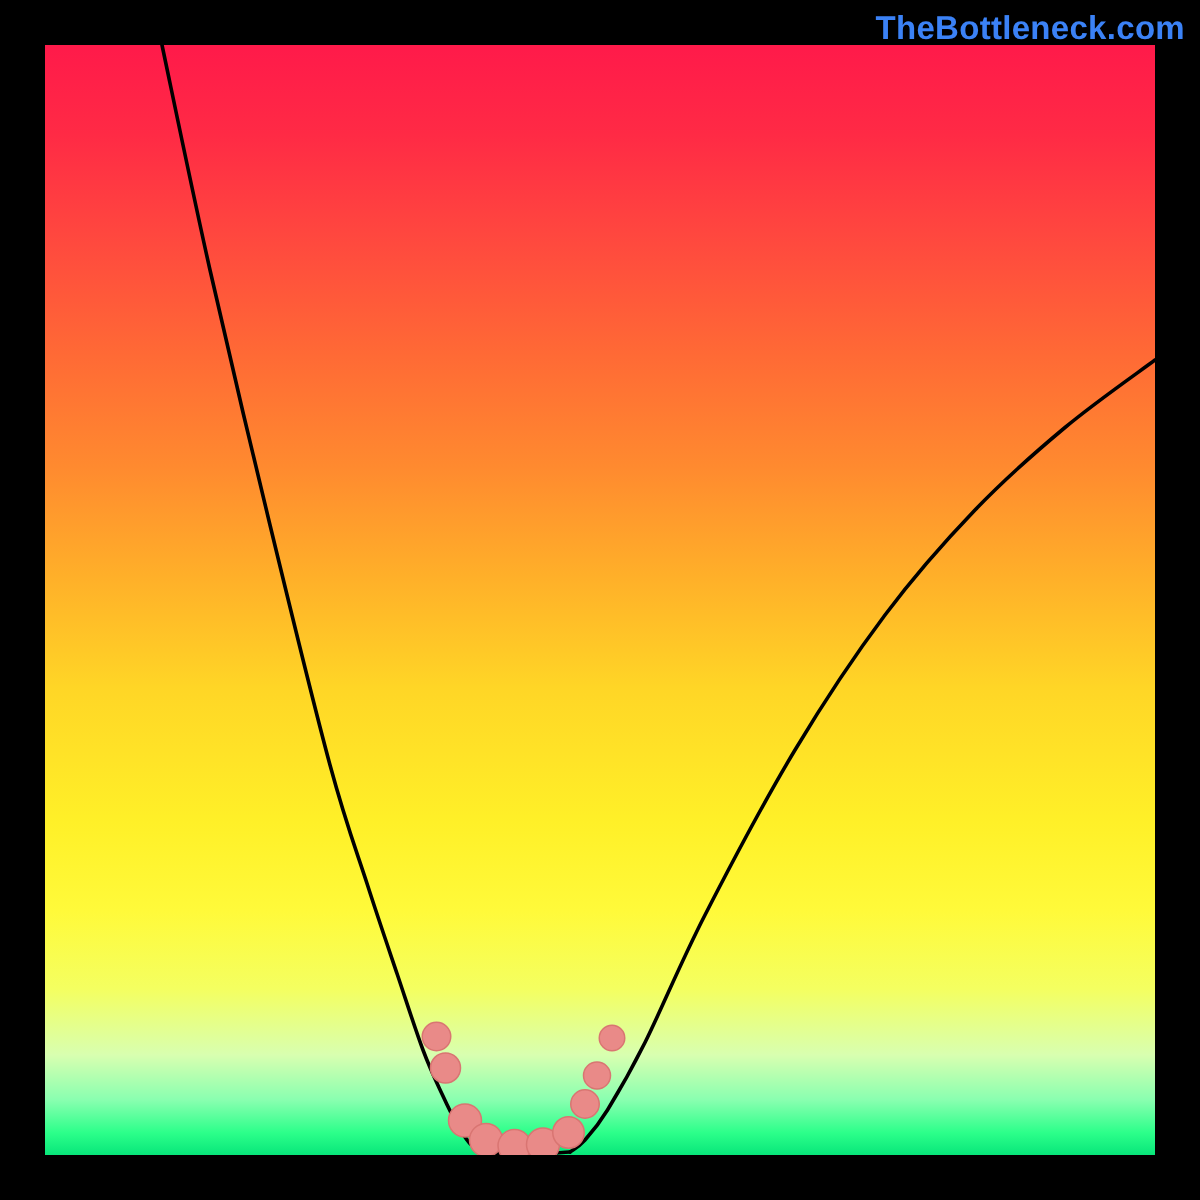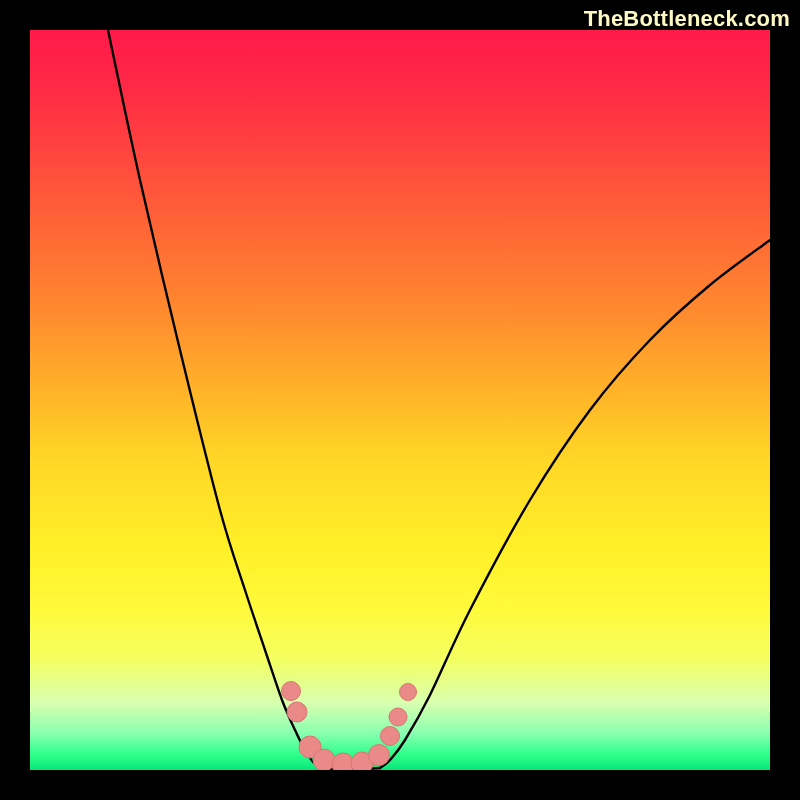--- a/index.html
+++ b/index.html
@@ -33,21 +33,21 @@
       #08e67a 100%
     );
   }
   .watermark {
     position: absolute;
     top: 6px;
     right: 10px;
     font-family: Arial, Helvetica, sans-serif;
     font-size: 22px;
     font-weight: 600;
-    color: #fef9c3;
+    color: #3b82f6;
     letter-spacing: 0.2px;
   }
   svg.curves {
     position: absolute;
     left: 0;
     top: 0;
     width: 740px;
     height: 740px;
   }
 </style>

